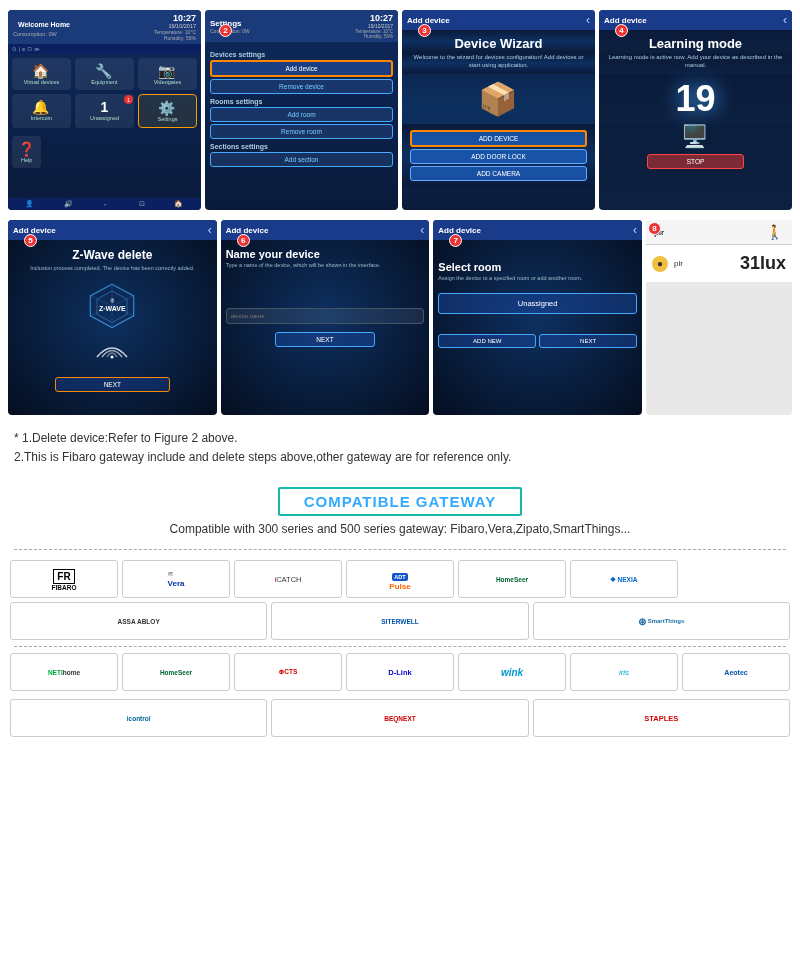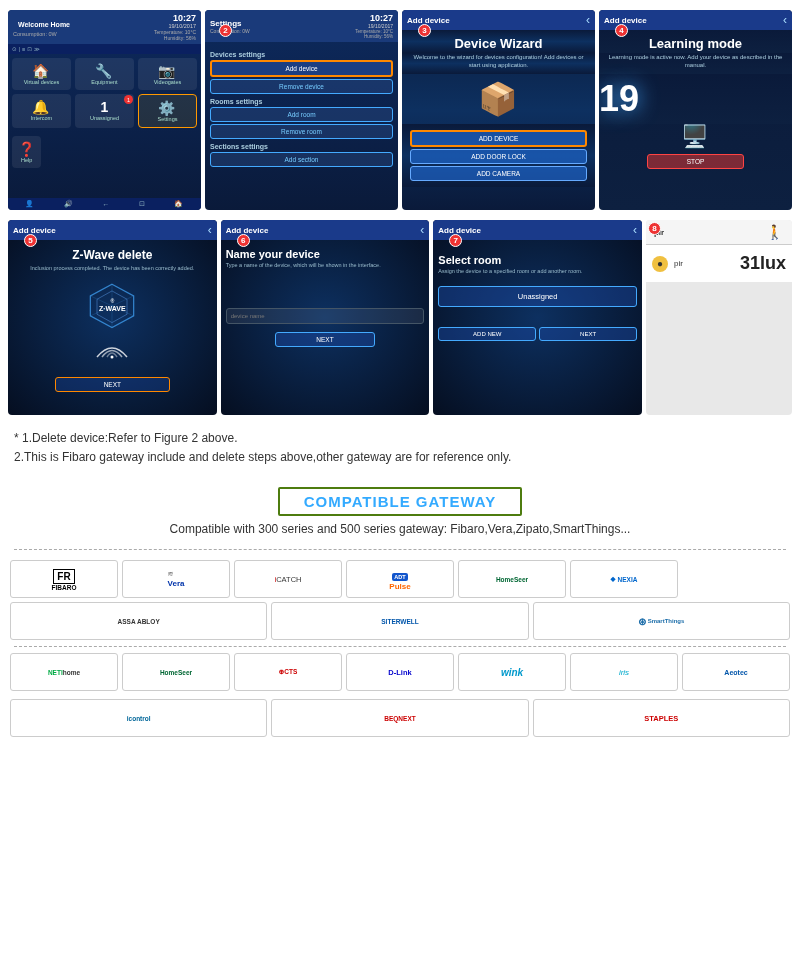--- a/index.html
+++ b/index.html
@@ -43,21 +43,21 @@
     .ph3 { background: linear-gradient(180deg, #0a1a3a 0%, #0d3060 50%, #0a1a3a 100%); }
     .ph3 .wizard-title { font-size: 13px; font-weight: bold; color: #fff; text-align: center; padding: 6px 4px 2px; }
     .ph3 .wizard-sub { font-size: 6px; color: #acd; text-align: center; padding: 0 6px 4px; line-height: 1.4; }
     .ph3 .btn-group { padding: 4px 8px; }
     .ph3 .add-btn { background: rgba(30,100,200,0.7); border: 1px solid #6af; border-radius: 3px; padding: 3px; font-size: 6.5px; color: #fff; text-align: center; margin: 2px 0; }
 
     
     .ph4 { background: linear-gradient(180deg, #0a1a3a 0%, #0d2040 100%); }
     .ph4 .lm-title { font-size: 13px; font-weight: bold; color: #fff; text-align: center; padding: 6px 4px 2px; }
     .ph4 .lm-sub { font-size: 6px; color: #acd; text-align: center; padding: 0 6px 4px; line-height: 1.4; }
-    .ph4 .lm-number { font-size: 36px; font-weight: bold; color: #fff; padding: 4px 0; text-shadow: 0 0 20px #4af; }
+    .ph4 .lm-number { font-size: 36px; font-weight: bold; color: #fff; text-align: center; padding: 4px 0; text-shadow: 0 0 20px #4af; }
     .ph4 .stop-btn { background: rgba(200,50,50,0.6); border: 1px solid #f44; border-radius: 3px; padding: 3px 12px; font-size: 6.5px; color: #fff; text-align: center; margin: 4px auto; width: 50%; }
 
     
     .screenshots-bottom {
       display: flex;
       gap: 4px;
       padding: 4px 8px 8px;
       background: #fff;
     }
     .phone-screen-sm {
@@ -89,21 +89,21 @@
       line-height: 1.6;
     }
 
     
     .compat-header {
       text-align: center;
       margin: 10px 0 6px;
     }
     .compat-title-box {
       display: inline-block;
-      border: 2px solid #4d7c0f;
+      border: 2px solid #14b8a6;
       color: #3af;
       padding: 4px 24px;
       font-size: 15px;
       font-weight: bold;
       letter-spacing: 1px;
       border-radius: 2px;
     }
     .compat-subtitle {
       font-size: 12px;
       color: #333;
@@ -319,21 +319,21 @@
     </div>
   </div>
 
   <div class="phone-screen-sm ph7 screen-wrapper">
     <div style="background:#1a3a8a;padding:3px 5px;display:flex;justify-content:space-between;align-items:center;">
       <div style="font-size:8px;font-weight:bold;color:#fff;">Add device</div>
       <div style="font-size:12px;color:#adf;">‹</div>
     </div>
     <div class="badge-overlay" style="width:13px;height:13px;font-size:8px;top:14px;left:16px;">7</div>
     <div class="ph7-body">
-      <div style="font-size:11px;font-weight:bold;color:#fff;margin:9px 0 2px;">Select room</div>
+      <div style="font-size:11px;font-weight:bold;color:#fff;margin:16px 0 2px;">Select room</div>
       <div style="font-size:5.5px;color:#9bc;line-height:1.4;margin-bottom:4px;">Assign the device to a specified room or add another room.</div>
       <div style="background:rgba(30,80,180,0.4);border:1px solid #4af;border-radius:3px;padding:5px;font-size:7.5px;color:#fff;text-align:center;margin:10px 0 6px;">Unassigned</div>
       <div style="display:flex;gap:3px;margin-top:20px;">
         <div style="flex:1;background:rgba(30,80,180,0.4);border:1px solid #4af;border-radius:3px;padding:3px;font-size:6px;color:#fff;text-align:center;">ADD NEW</div>
         <div style="flex:1;background:rgba(30,80,180,0.4);border:1px solid #4af;border-radius:3px;padding:3px;font-size:6px;color:#fff;text-align:center;">NEXT</div>
       </div>
     </div>
   </div>
 
   <div class="phone-screen-sm" style="background:#e8e8e8;flex:0.7;">

